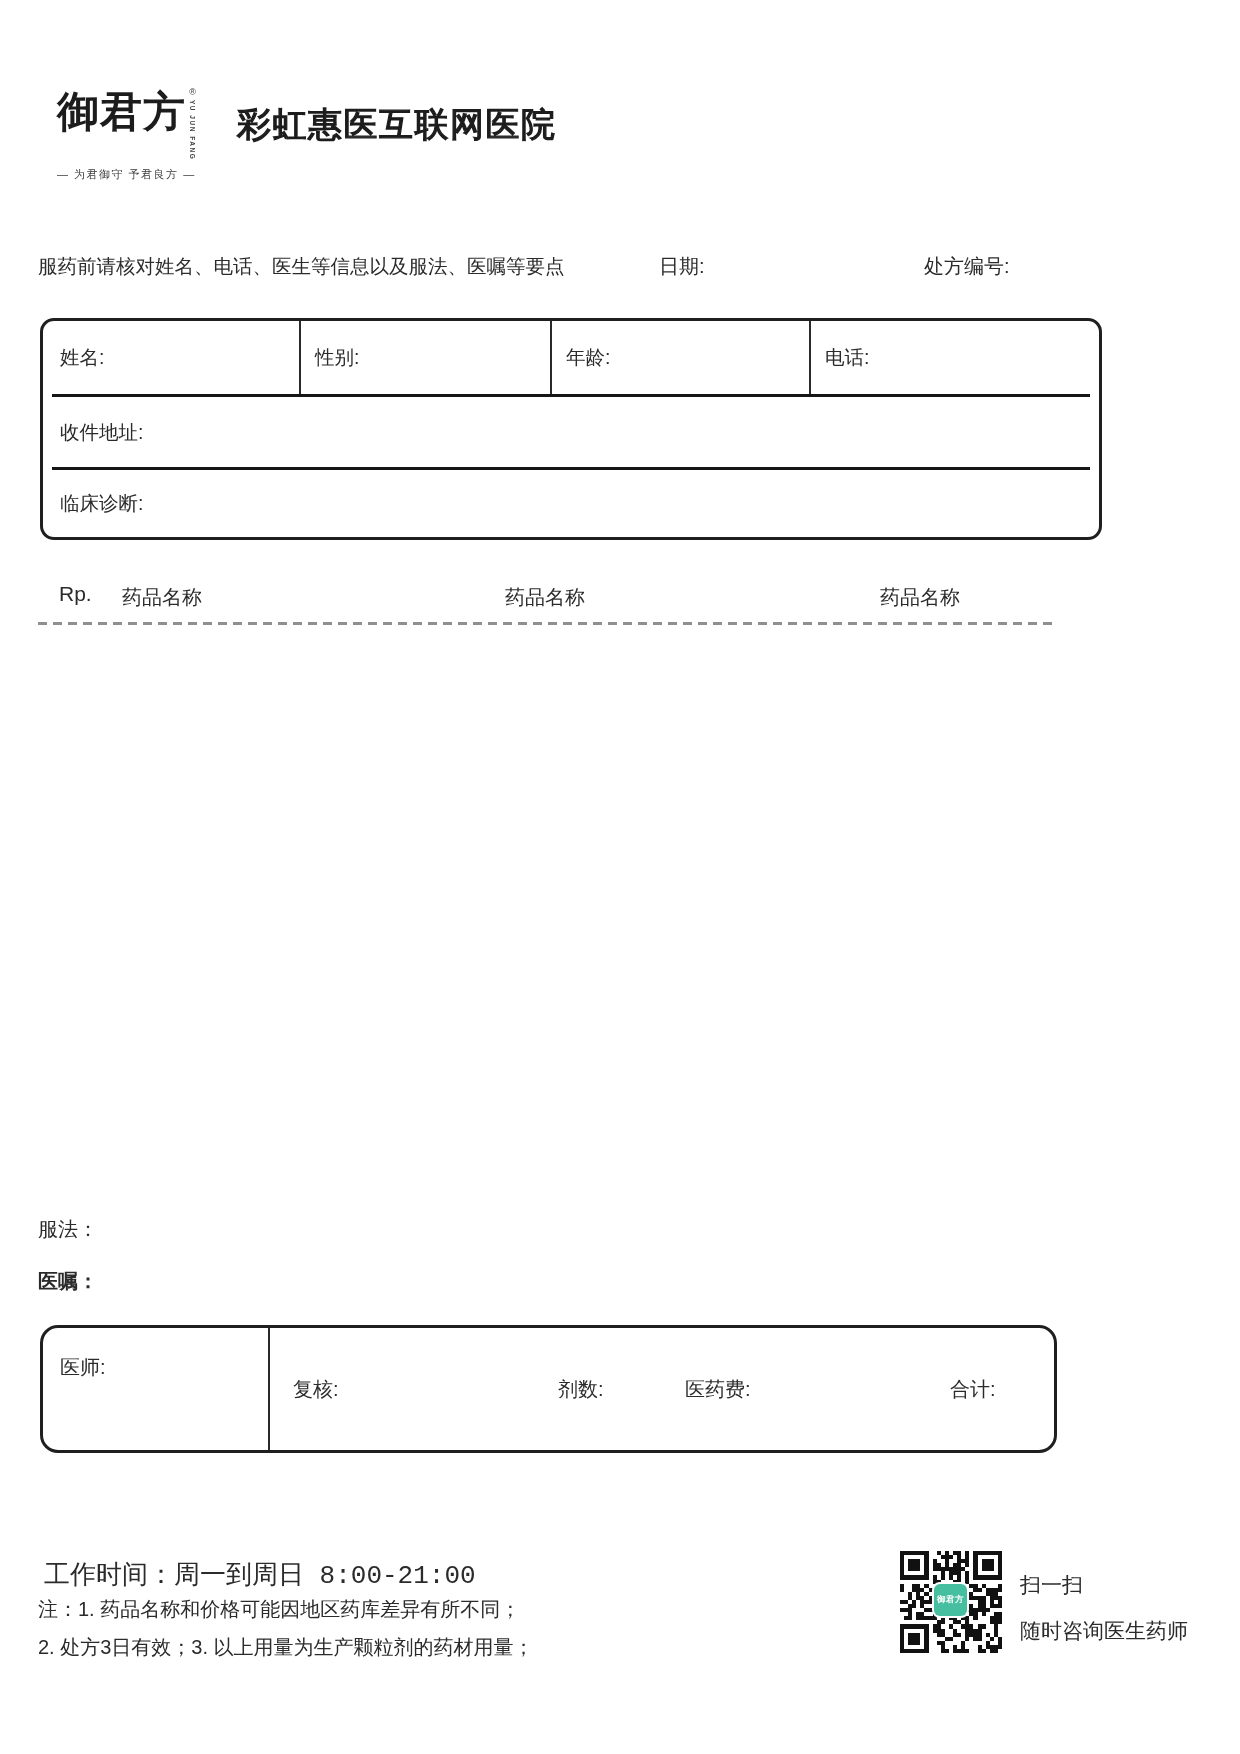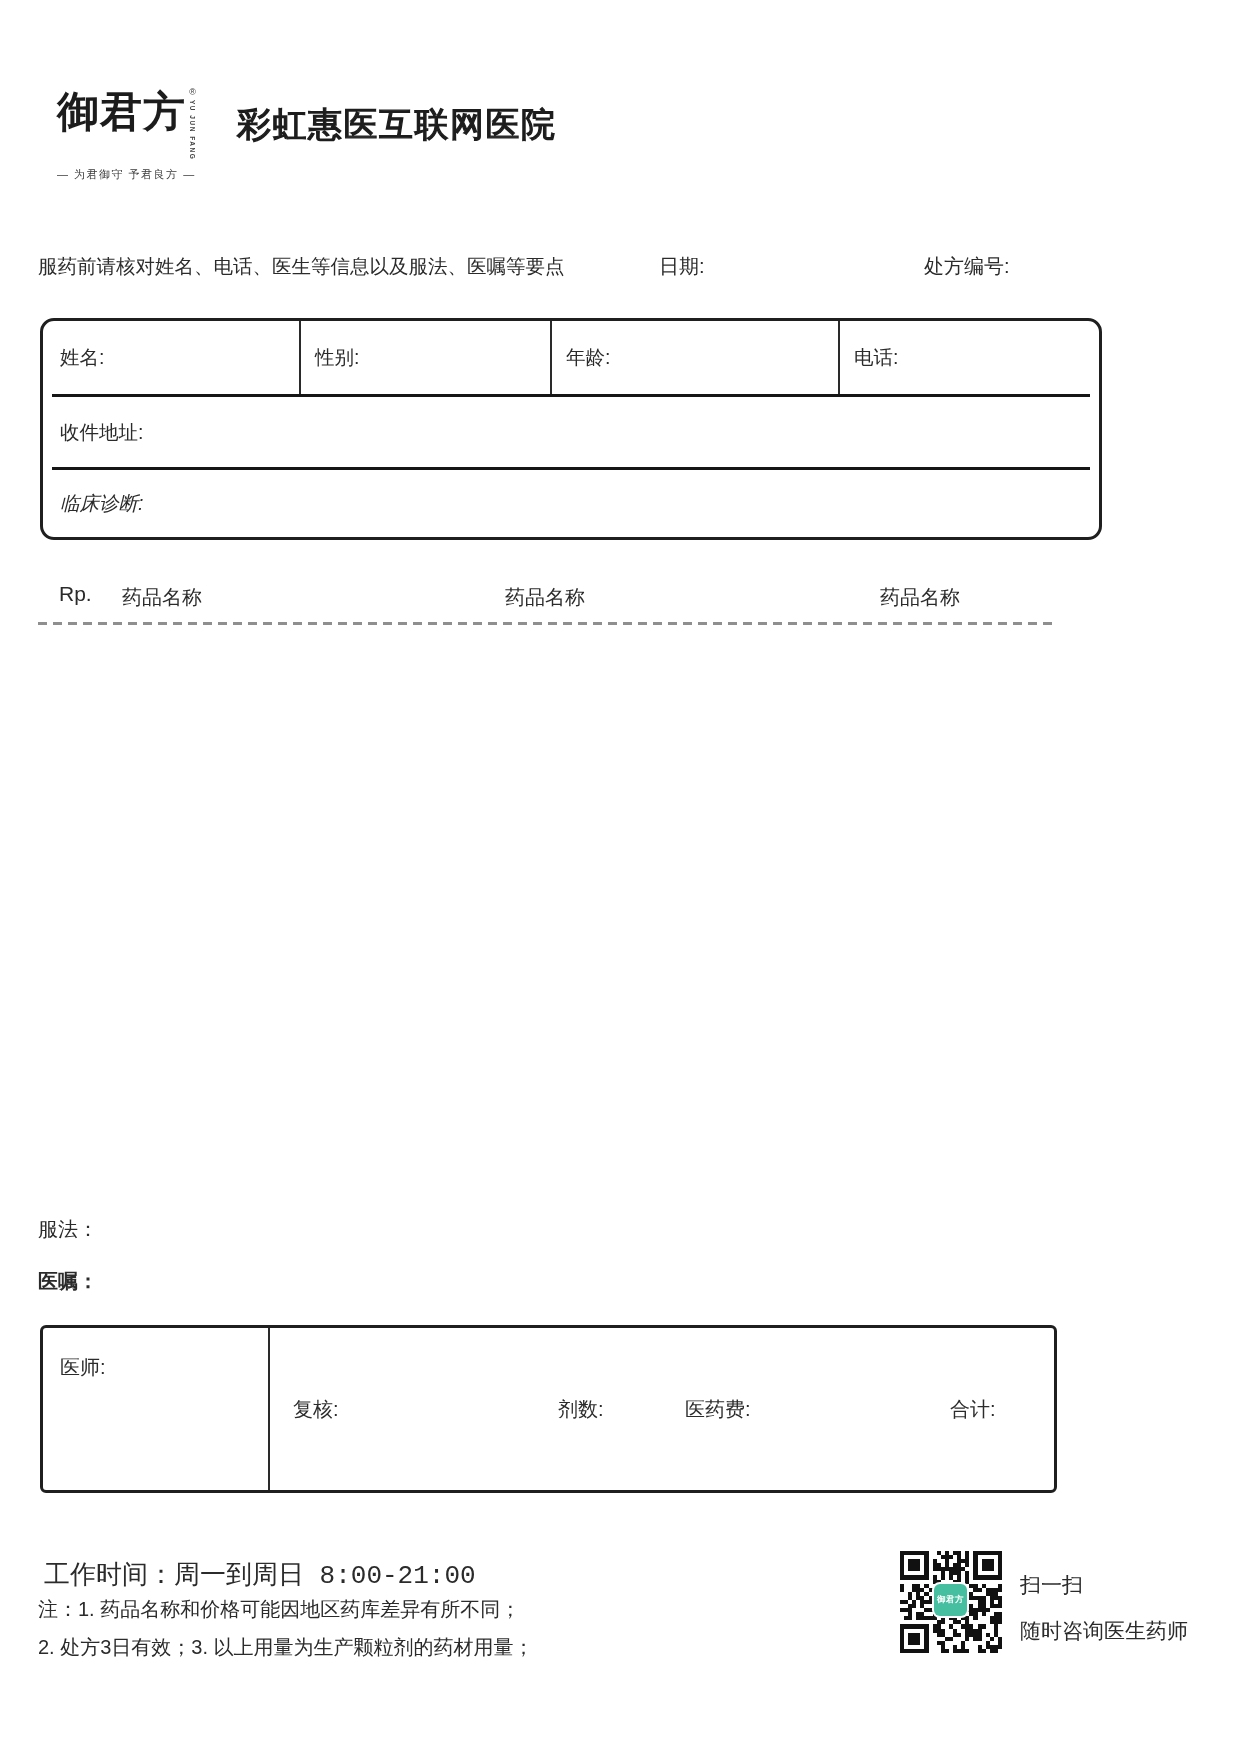--- a/index.html
+++ b/index.html
@@ -42,40 +42,40 @@
   .patient-box {
     position:absolute; left:40px; top:318px; width:1062px; height:222px;
     border:3px solid #1f1f1f; border-radius:14px;
     display:flex; flex-direction:column;
   }
   .p-row1 { height:73px; display:flex; }
   .p-cell { display:flex; align-items:center; font-size:19.5px; }
   .p-cell.c1 { width:256px; padding-left:17px; }
   .p-cell.c2 { width:251px; padding-left:14px; border-left:2px solid #2a2a2a; }
   .p-cell.c3 { width:259px; padding-left:14px; border-left:2px solid #2a2a2a; }
-  .p-cell.c4 { flex:1; padding-left:14px; border-left:2px solid #2a2a2a;margin-left:29px; }
+  .p-cell.c4 { flex:1; padding-left:14px; border-left:2px solid #2a2a2a; }
   .inner-line { border-bottom:3px solid #161616; margin:0 9px; }
   .p-row2 { height:70px; display:flex; align-items:center; padding-left:17px; font-size:19.5px; }
-  .p-row3 { flex:1; display:flex; align-items:center; padding-left:17px; font-size:19.5px;font-style:italic; }
+  .p-row3 { flex:1; display:flex; align-items:center; padding-left:17px; font-size:19.5px; }
   
   .rp-label  { left:59px;  top:582px; font-size:21px; }
   .drug-col-1 { left:122px; top:584px; font-size:20px; }
   .drug-col-2 { left:505px; top:584px; font-size:20px; }
   .drug-col-3 { left:880px; top:584px; font-size:20px; }
   .dashed-separator {
     position:absolute; left:38px; top:622px; width:1020px; height:2.5px;
     background:repeating-linear-gradient(90deg,#8f8f8f 0 9px,transparent 9px 15px);
   }
   
   .usage-label  { left:38px; top:1216px; font-size:20px; }
   .advice-label { left:38px; top:1268px; font-size:20px;font-weight:bold; }
   
   .signoff-box {
-    position:absolute; left:40px; top:1325px; width:1017px; height:168px;
-    border:3px solid #1f1f1f; border-radius:6px;
+    position:absolute; left:40px; top:1325px; width:1017px; height:128px;
+    border:3px solid #1f1f1f; border-radius:18px;
     display:flex;
   }
   .doctor-cell { width:227px; border-right:2px solid #2a2a2a; padding:26px 0 0 17px; font-size:20px; }
   .signoff-right { flex:1; display:flex; flex-direction:row; }
   .signoff-row { flex:1; display:flex; align-items:center; padding-left:23px; font-size:20px; }
   .signoff-row .lbl1 { width:265px; }
   
   .work-hours { left:44px; top:1557px; font-size:26px;font-family:Liberation Mono, monospace; }
   .note-line-1 { left:38px; top:1596px; font-size:20px; }
   .note-line-2 { left:38px; top:1634px; font-size:20px; }

